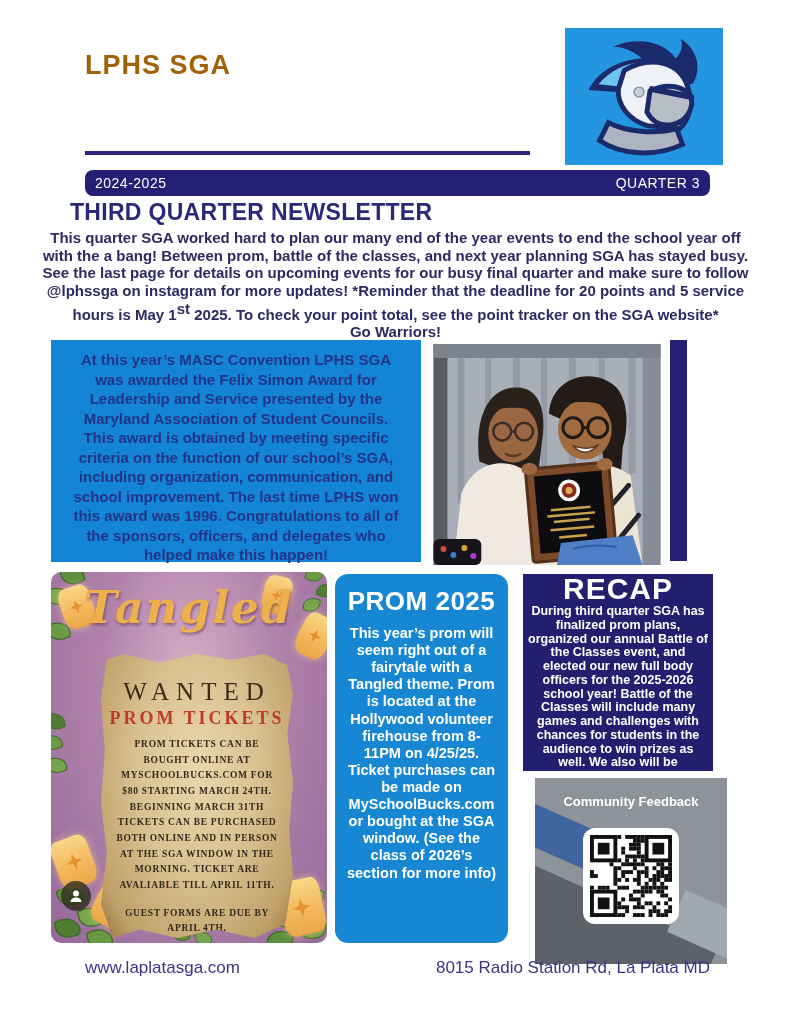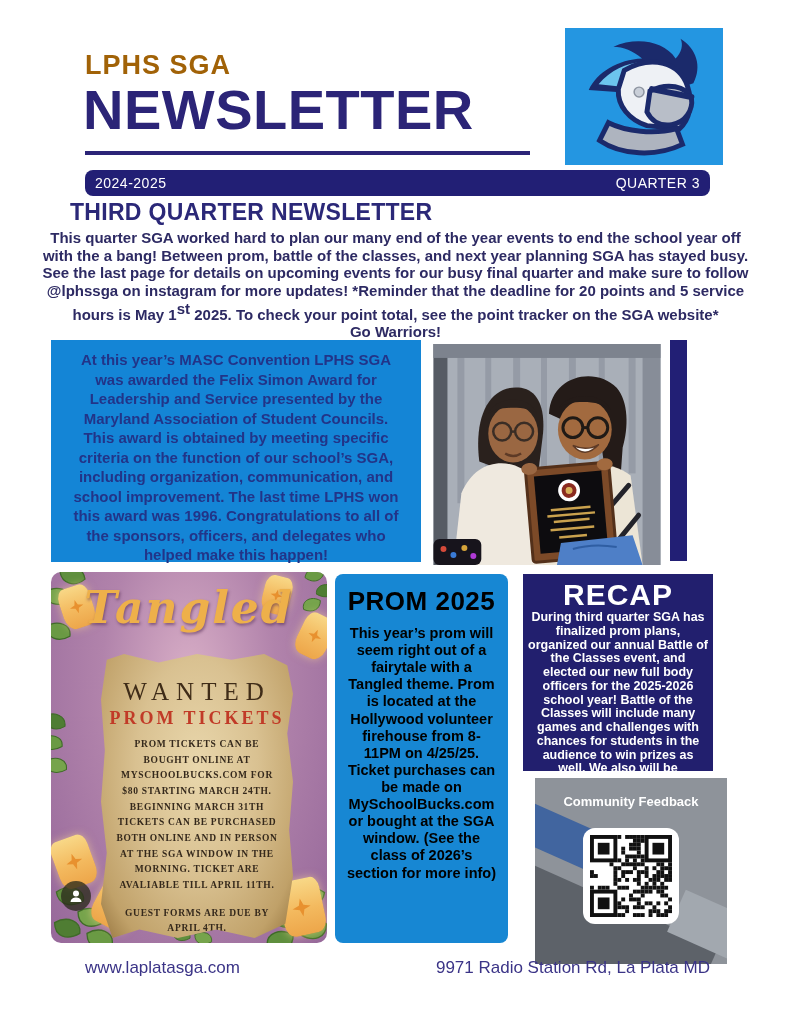--- a/index.html
+++ b/index.html
@@ -67,26 +67,26 @@
            border-radius:8px 8px 10px 10px / 12px 12px 14px 14px;
            box-shadow:0 0 8px rgba(255,220,150,0.55); display:flex; align-items:center; justify-content:center; }
   .lantern svg { width:55%; height:55%; }
   .ivy { position:absolute; }
 
   .avatar { position:absolute; left:10px; bottom:32px; width:30px; height:30px; border-radius:50%;
            background:rgba(44,44,28,0.78); display:flex; align-items:center; justify-content:center; }
   .avatar svg { width:16px; height:16px; }
 
   .prom-card { position:absolute; left:335px; top:574px; width:173px; height:369px;
-           background:#1787d3; border-radius:8px; text-align:center; padding:12px 10px; color:#000000; }
+           background:#1787d3; border-radius:13px; text-align:center; padding:12px 10px; color:#ffffff; }
   .prom-title { font-size:26px; font-weight:800; letter-spacing:0.5px; margin-bottom:8px; }
   .prom-body { font-size:14.5px; font-weight:700; line-height:1.18; }
 
   .recap-card { position:absolute; left:523px; top:574px; width:190px; height:197px;
-           background:#221f6e; color:#fff; text-align:center; padding:6px 5px; }
+           background:#221f6e; color:#fff; text-align:center; padding:0 5px; }
   .recap-title { font-size:30px; font-weight:800; letter-spacing:1px; line-height:1; }
   .recap-body { font-size:12.5px; font-weight:700; line-height:1.1; margin-top:1px; }
 
   .feedback-card { position:absolute; left:523px; top:778px; width:192px; height:186px;
            background:#8e939a; overflow:hidden;margin-left:12px; }
   .fb-shape-dark { position:absolute; left:-40px; bottom:-46px; width:210px; height:110px;
            background:#5d6269; transform:rotate(24deg); }
   .fb-shape-blue { position:absolute; left:-28px; top:44px; width:130px; height:40px;
            background:#41659f; transform:rotate(24deg); }
   .fb-shape-light { position:absolute; right:-26px; bottom:14px; width:80px; height:46px;
@@ -102,21 +102,20 @@
            color:#3b3487; text-decoration:none; }
   .address { position:absolute; right:81px; top:958px; font-size:17px; font-weight:500;
            color:#3b3487; }
 </style>
 </head>
 <body>
 
 <div class="page">
 
   <div class="brand">LPHS SGA</div>
-  <div class="big-title">NEWSLETTER</div>
   <div class="title-underline"></div>
 
   <div class="logo-box">
     <span>
     <svg viewBox="0 0 160 137" xmlns="http://www.w3.org/2000/svg">
       <rect width="160" height="137" fill="#2496e1"></rect>
       <path d="M24,62 C32,44 54,31 78,30 C69,22 59,18 49,18 C72,8 100,12 112,30 C118,24 120,16 117,10 C133,20 139,38 130,55 L95,67 Z" fill="#1b2a6b"></path>
       <path d="M34,56 C46,42 62,34 78,34 C66,41 57,48 53,58 Z" fill="#6cc4ee"></path>
       <path d="M60,42 C88,26 116,34 124,58 C130,76 126,92 116,101 L83,98 C65,92 53,78 54,61 Z" fill="#eef1f5" stroke="#1b2a6b" stroke-width="5"></path>
       <path d="M86,63 C104,54 122,58 128,70 C130,82 122,95 108,97 C95,99 87,92 83,84 Z" fill="#b8bec8" stroke="#1b2a6b" stroke-width="5"></path>
@@ -472,15 +471,15 @@
           <rect x="60" y="4" width="20" height="20" fill="#fff"></rect>
           <rect x="64" y="8" width="12" height="12" fill="#111"></rect>
           <rect x="0" y="56" width="28" height="28" fill="#111"></rect>
           <rect x="4" y="60" width="20" height="20" fill="#fff"></rect>
           <rect x="8" y="64" width="12" height="12" fill="#111"></rect>
         </svg>
       </div>
   </div>
 
   <a class="site-link" href="#">www.laplatasga.com</a>
-  <div class="address">9971 Radio Station Rd, La Plata MD</div>
+  <div class="address">8015 Radio Station Rd, La Plata MD</div>
 
 </div>
 
 </body></html>

